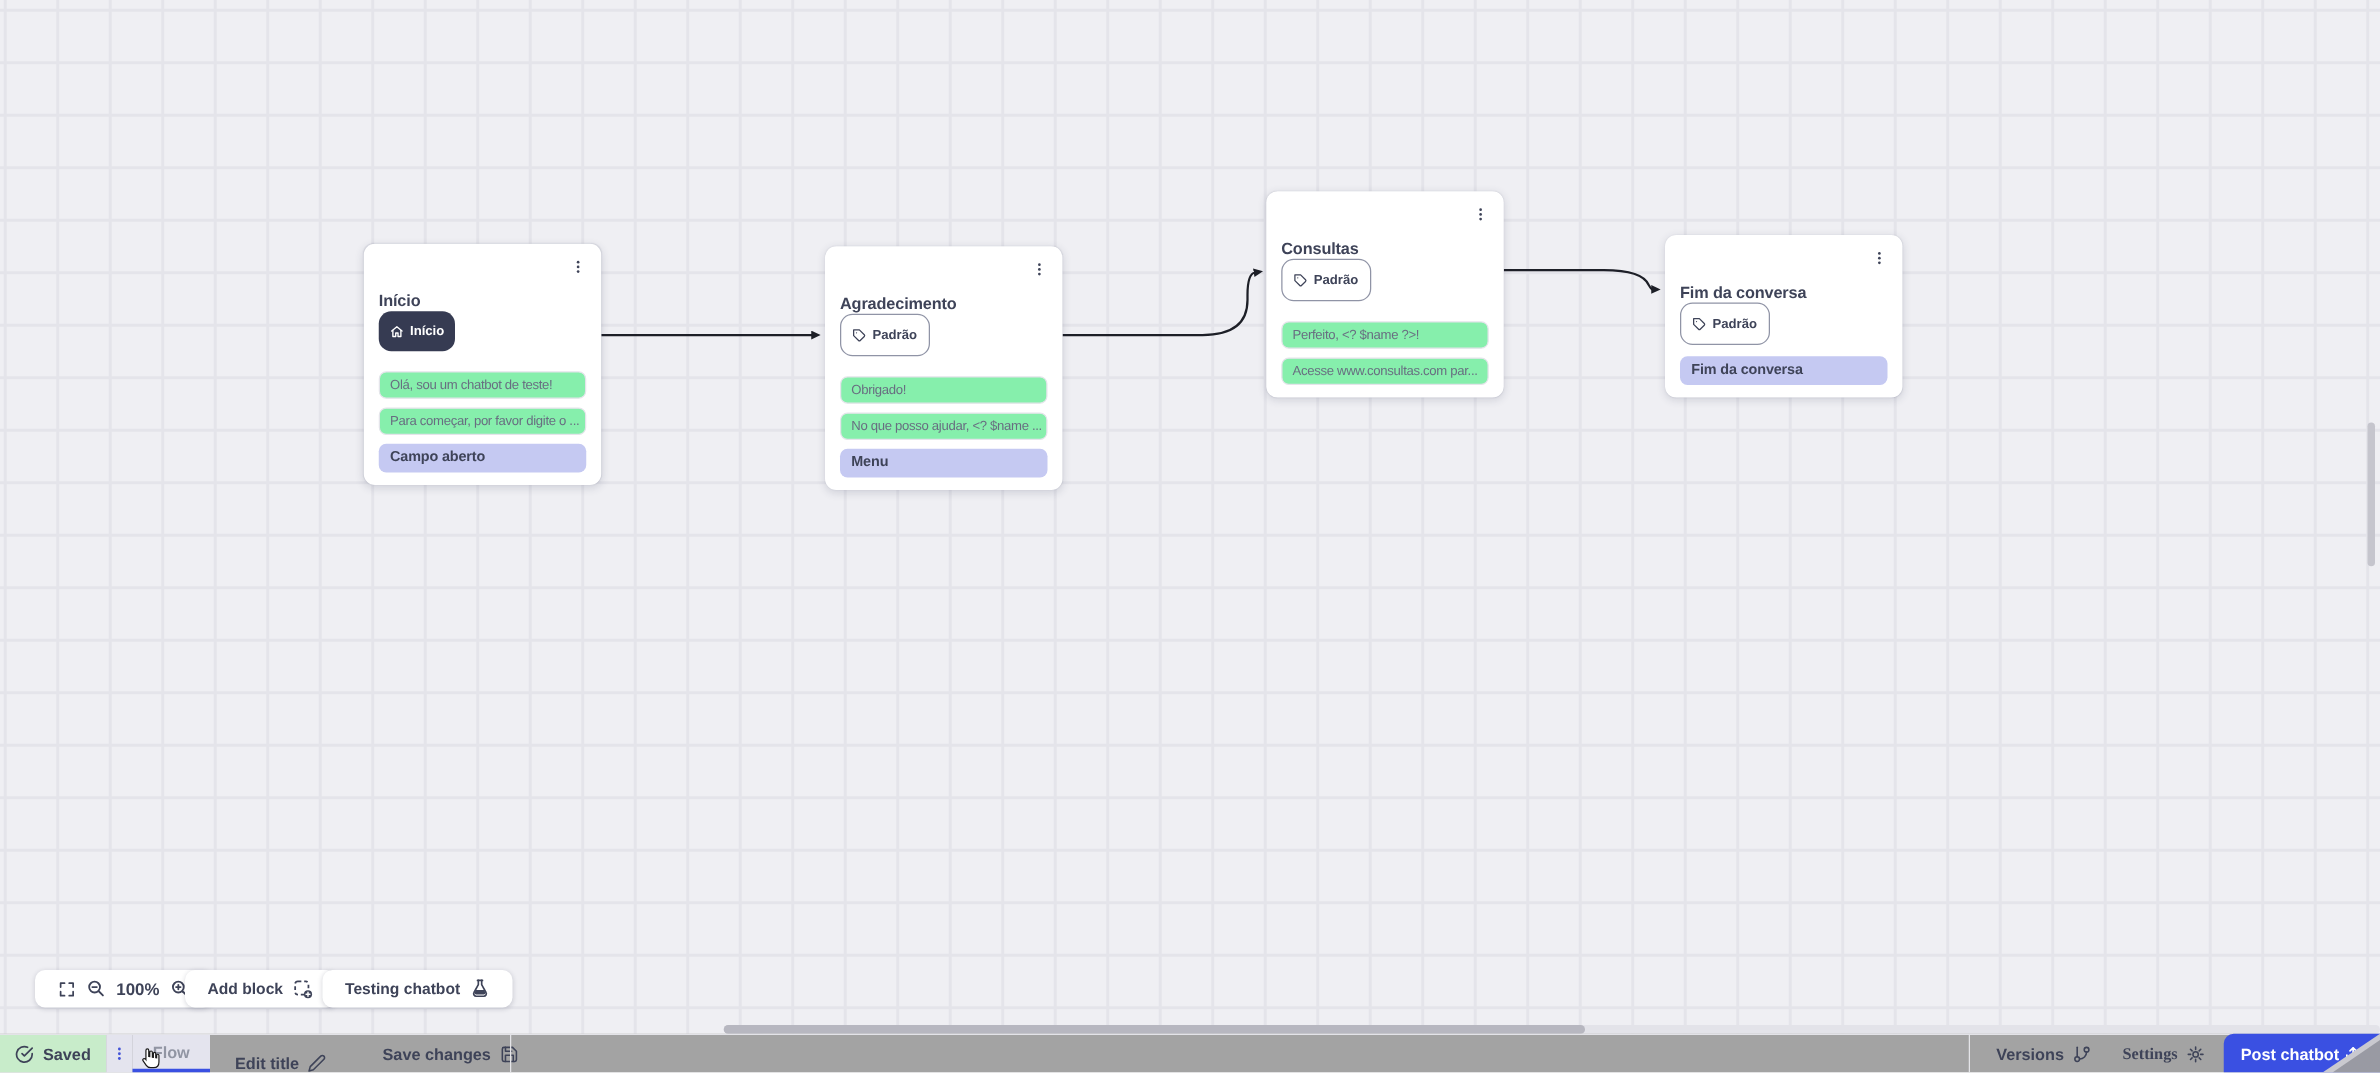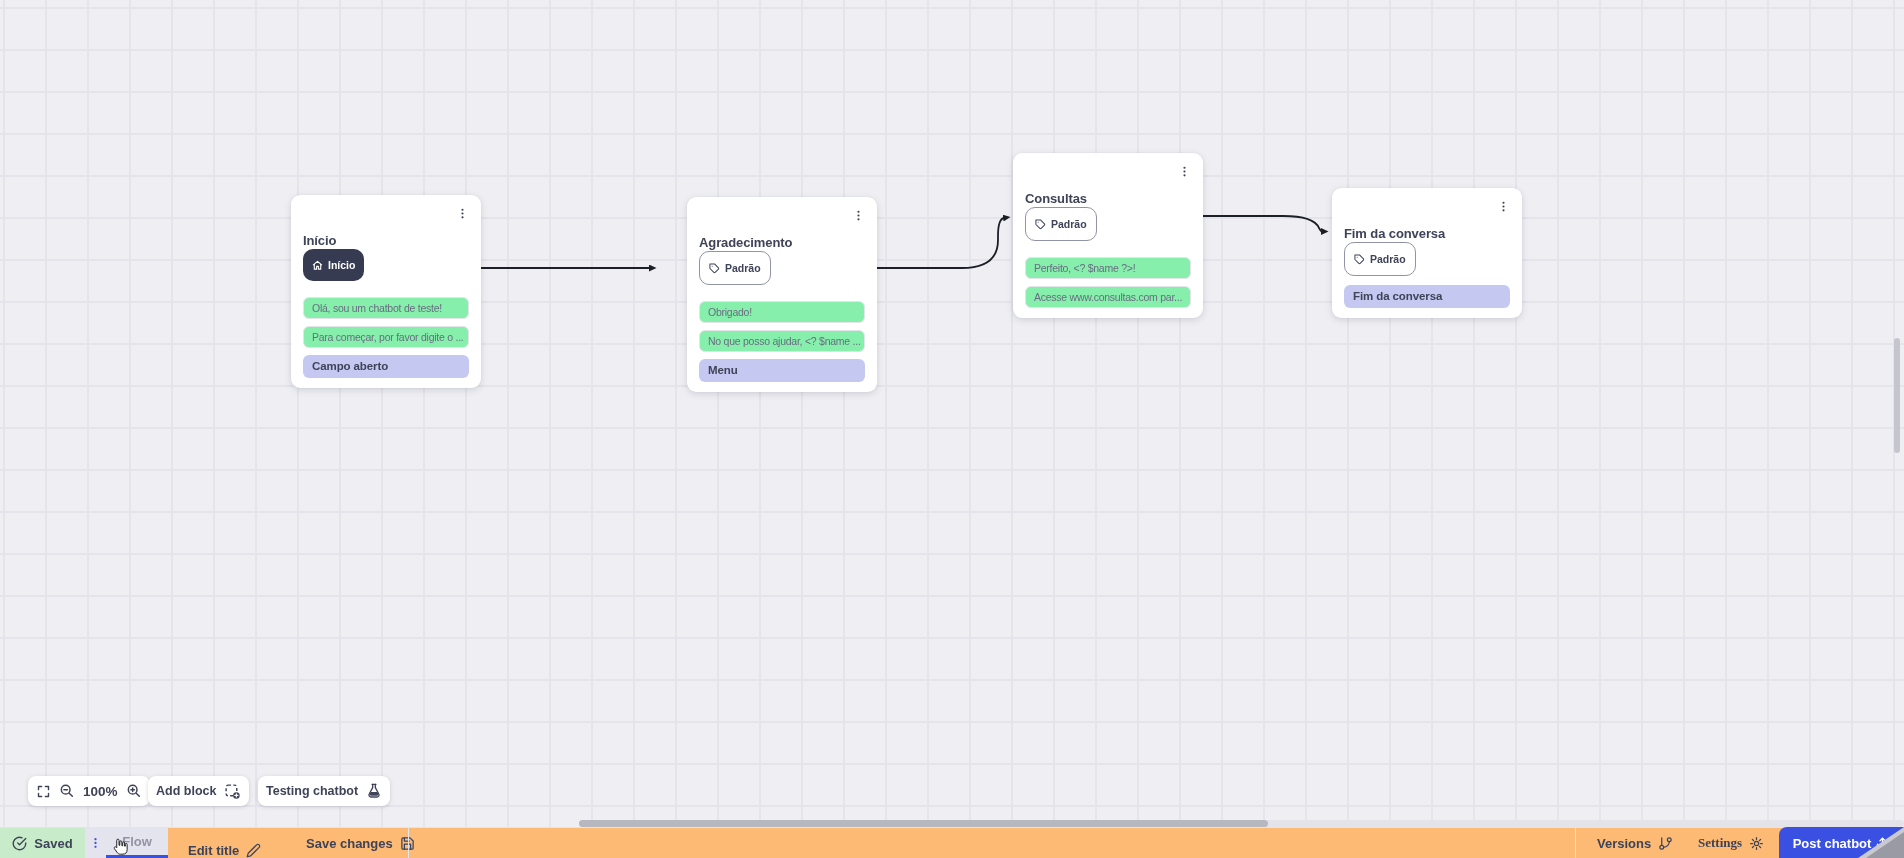--- a/index.html
+++ b/index.html
@@ -41,33 +41,33 @@
   .action {
     height:23px; line-height:23px; border-radius:6px; background:#c5c9f2;
     color:#3e4358; font-size:11.5px; font-weight:700; letter-spacing:-.1px;
     padding:0 9px; margin-top:7px; white-space:nowrap; cursor:pointer;
   }
   .action.only { margin-top:0; }
 
   
   .tool-card {
     position:absolute; top:776px; height:30px; display:flex; align-items:center; gap:8px;
-    background:#fff; border-radius:8px; padding:0 8px;
+    background:#fff; border-radius:8px; padding:0 18px;
     box-shadow:0 1px 4px rgba(30,35,60,.18);
     font-size:12.5px; font-weight:700; color:#3e4358; white-space:nowrap;
   }
   .tool-card .ic { display:flex; align-items:center; cursor:pointer; }
 
   
   .hscroll-track { position:absolute; left:579px; top:820px; width:1325px; height:7px; border-radius:4px; background:#e3e3e9; }
   .hscroll-thumb { position:absolute; left:0; top:0; width:689px; height:7px; border-radius:4px; background:#b7b7c0; }
   .vscroll-thumb { position:absolute; left:1894px; top:338px; width:6px; height:115px; border-radius:3px; background:#c5c5cd; }
 
   
-  .statusbar { position:absolute; left:0; bottom:0; width:1904px; height:31px; background:#fdba74; border-top:1px solid #e3e3e8; }
+  .statusbar { position:absolute; left:0; bottom:0; width:1904px; height:31px; background:#a3a3a3; border-top:1px solid #e3e3e8; }
   .sb-item { position:absolute; top:0; height:30px; display:flex; align-items:center; gap:7px;
              font-size:13px; font-weight:600; color:#3e4358; white-space:nowrap; cursor:pointer; }
   .sb-saved { left:0; width:85px; justify-content:center; background:#c8ecca; cursor:default; }
   .sb-dots { left:85px; width:21px; justify-content:center; background:#e4e4ee; }
   .sb-flow { left:106px; width:62px; justify-content:center; background:#e4e4ee;
              color:#9195a3; border-bottom:3px solid #3a50e2; }
   .sb-edit { left:188px;align-items:flex-end; }
   .sb-savechanges { left:306px; }
   .sb-divider { position:absolute; top:0; width:1px; height:30px; background:#e4e4e8; }
   .sb-versions { left:1597px; }
@@ -118,21 +118,21 @@
             <path d="M3 10.5 L12 3l9 7.5"></path>
             <path d="M5 9.5V20h5v-6h4v6h5V9.5"></path>
           </svg>
         <span>Início</span>
       </div>
       <div class="msg">Olá, sou um chatbot de teste!</div>
       <div class="msg">Para começar, por favor digite o ...</div>
       <div class="action">Campo aberto</div>
     </div>
 
-    <div class="node" style="left:687px; top:197px;">
+    <div class="node" style="left:660px; top:197px;">
       <div class="node-head">
         <span class="node-title">Agradecimento</span>
         <span class="dots">
           <svg class="icon" width="13" height="15" viewBox="0 0 24 24" fill="#3e4358">
               <circle cx="12" cy="5" r="2"></circle>
               <circle cx="12" cy="12" r="2"></circle>
               <circle cx="12" cy="19" r="2"></circle>
             </svg>
         </span>
       </div>

